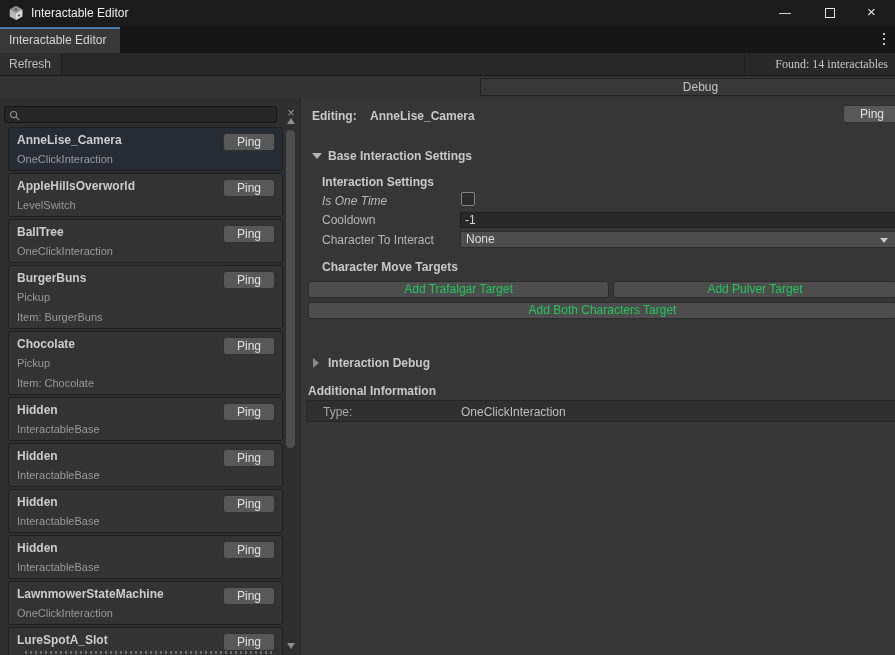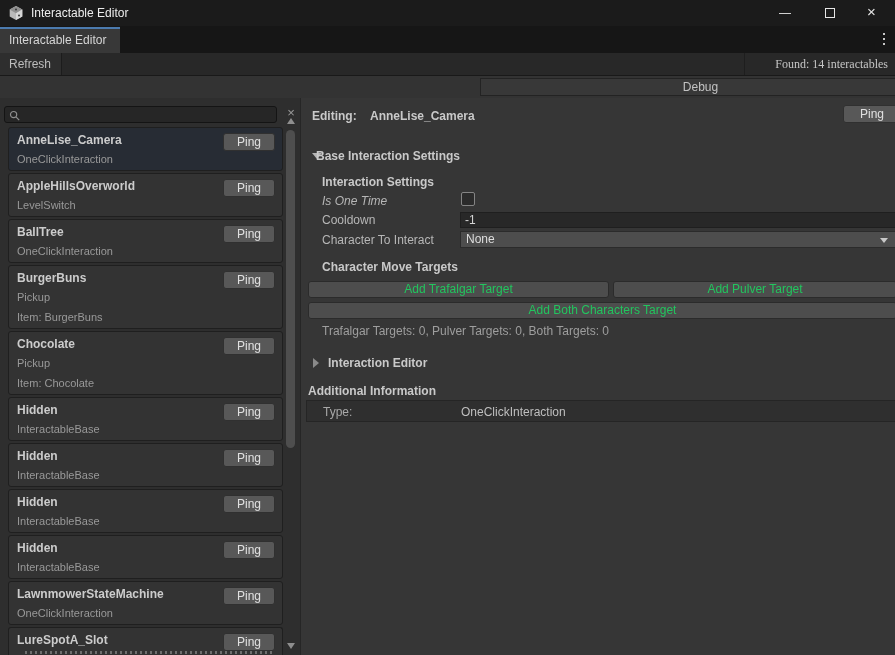--- a/index.html
+++ b/index.html
@@ -80,21 +80,21 @@
   #editing-value { position:absolute; left:68px; top:11px; font-size:12px; }
   #editing-ping { position:absolute; right:-6px; top:7px; width:58px; height:18px; background:#585858;
                   border:1px solid #303030; border-radius:3px; font-size:12px; color:#e0e0e0;
                   text-align:center; line-height:16px; }
   .fold-arrow-open { position:absolute; width:0; height:0; border-left:5px solid transparent;
                   border-right:5px solid transparent; border-top:6px solid #b4b4b4; }
   .fold-arrow-closed { position:absolute; width:0; height:0; border-top:5px solid transparent;
                   border-bottom:5px solid transparent; border-left:6px solid #8a8a8a; }
   #fold1 { position:absolute; left:10px; top:50px; right:10px; height:16px; }
   #fold1 .fold-arrow-open { left:0; top:5px; }
-  #fold1 .fold-label { position:absolute; left:4px; top:1px; font-size:12px; }
+  #fold1 .fold-label { position:absolute; left:16px; top:1px; font-size:12px; }
   #is-header { position:absolute; left:20px; top:77px; font-size:12px; }
   #row-onetime-label { position:absolute; left:20px; top:96px;font-style:italic; }
   #checkbox { position:absolute; left:159px; top:94px; width:14px; height:14px; background:#2b2b2b;
               border:1px solid #848484; border-radius:2px; }
   #row-cooldown-label { position:absolute; left:20px; top:115px; }
   #cooldown-field { position:absolute; left:158px; top:114px; right:-2px; height:16px; background:#282828;
               border:1px solid #1f1f1f; color:#d4d4d4; font-size:12px; font-family:"Liberation Sans",sans-serif;
               padding:0 0 0 4px; outline:none; }
   #row-character-label { position:absolute; left:20px; top:135px; }
   #character-dropdown { position:absolute; left:158px; top:133px; right:-2px; height:17px; background:#4d4d4d;
@@ -254,25 +254,24 @@
     <div id="row-character-label" class="lbl">Character To Interact</div>
     <div id="character-dropdown">
       <span>None</span>
       <div id="dd-arrow"></div>
     </div>
 
     <div id="cmt-header" class="bold">Character Move Targets</div>
     <div id="btn-trafalgar" class="ebtn">Add Trafalgar Target</div>
     <div id="btn-pulver" class="ebtn">Add Pulver Target</div>
     <div id="btn-both" class="ebtn">Add Both Characters Target</div>
-    <div id="targets-summary">Trafalgar Targets: 0, Pulver Targets: 0, Both Targets: 0</div>
 
     <div id="fold2">
       <div class="fold-arrow-closed"></div>
-      <div class="fold-label bold">Interaction Editor</div>
+      <div class="fold-label bold">Interaction Debug</div>
     </div>
 
     <div id="addinfo-header" class="bold">Additional Information</div>
     <div id="type-row">
       <div id="type-label">Type:</div>
       <div id="type-value">OneClickInteraction</div>
     </div>
   </div>
 
 </div>

